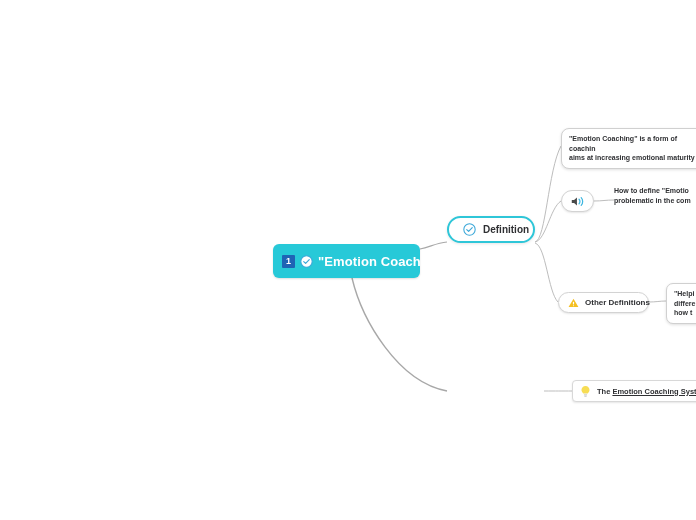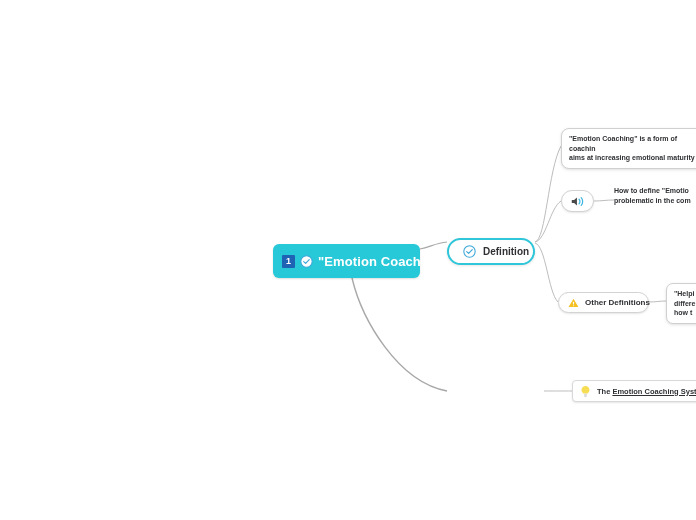--- a/index.html
+++ b/index.html
@@ -82,21 +82,21 @@
     box-shadow: 0 1px 3px rgba(0,0,0,0.10);
   }
   .pill-label {
     font-size: 10px;
     font-weight: bold;
     color: #2f3033;
     white-space: nowrap;
   }
   #node-definition {
     left: 447px;
-    top: 238px;
+    top: 216px;
     width: 88px;
     height: 27px;
   }
   #node-applications {
     left: 447px;
     top: 377px;
     width: 97px;
     height: 28px;
   }
 

